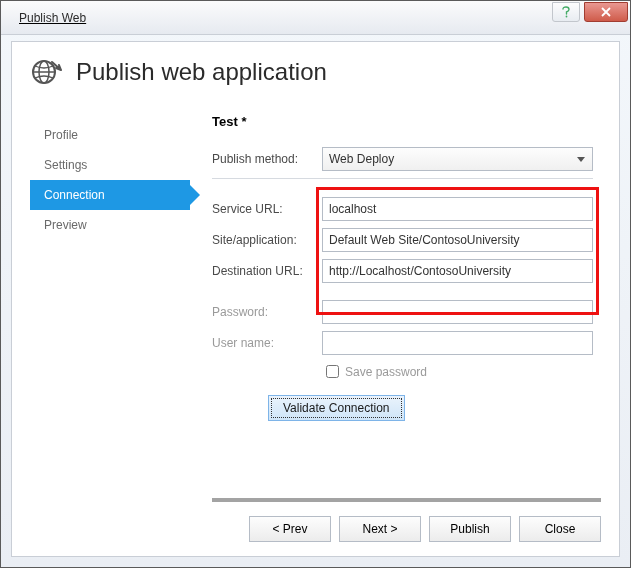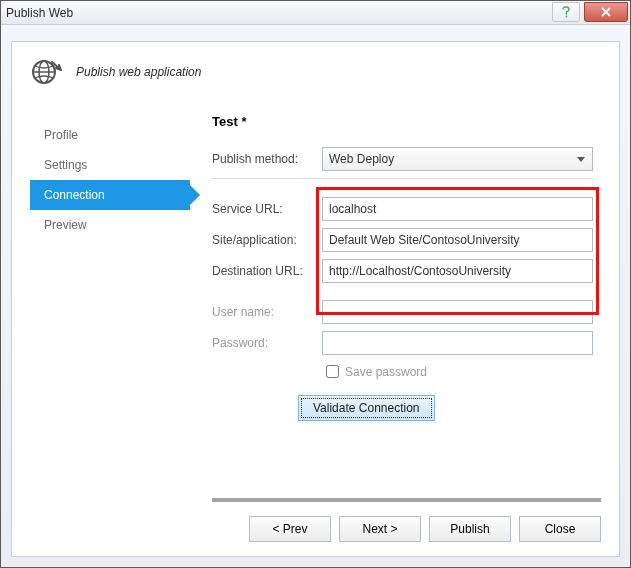--- a/index.html
+++ b/index.html
@@ -14,27 +14,28 @@
   }
   .window {
     width: 631px;
     height: 568px;
     border: 1px solid #5a5a5a;
     background: linear-gradient(to bottom, #f3f7fb 0%, #eaeef4 100%);
     box-shadow: 0 3px 12px rgba(0,0,0,.25);
     position: relative;
   }
   .titlebar {
-    height: 24px;
+    height: 34px;
     background: linear-gradient(to bottom, #fbfbfc 0%, #e6eaf0 100%);
     border-bottom: 1px solid #c9ced6;
     display: flex;
     align-items: center;
-    padding: 0 4px 0 5px;
+    padding: 0 4px 0 18px;
     position: relative;
+    text-decoration: underline;
   }
   .titlebar .title {
     color: #2b2b2b;
     font-size: 12px;
   }
   .titlebar .right {
     position: absolute;
     right: 2px;
     top: 1px;
     display: flex;
@@ -67,24 +68,23 @@
     border: 1px solid #c9ced6;
   }
   .header {
     display: flex;
     align-items: center;
     gap: 14px;
     padding: 14px 18px 12px 18px;
   }
   .header h1 {
     font-weight: 400;
-    font-size: 12px;
+    font-size: 24px;
     margin: 0;
     color: #2b2b2b;
-    font-style: italic;
   }
   .globe-icon svg { display:block; }
   .body {
     display: flex;
     padding: 0 18px 0 18px;
   }
   .sidebar {
     width: 160px;
     padding-top: 20px;
   }
@@ -170,21 +170,21 @@
     pointer-events:none;
   }
   .checkbox-row {
     display: flex;
     align-items: center;
     margin: 2px 0 14px 110px;
     color: #9a9a9a;
   }
   .checkbox-row input { margin-right: 6px; }
   .validate-btn {
-    margin-left: 86px;
+    margin-left: 56px;
     height: 26px;
     padding: 0 14px;
     border: 1px solid #7eb4e8;
     outline: 1px dotted #333;
     outline-offset: -4px;
     background: linear-gradient(to bottom,#eaf3fc,#cfe5f8);
     color: #1a1a1a;
     cursor: pointer;
     font-family: inherit;
     font-size: 12px;
@@ -289,26 +289,26 @@
           </div>
           <div class="row">
             <label>Destination URL:</label>
             <input class="wide" type="text" value="http://Localhost/ContosoUniversity" style="">
           </div>
         </div>
 
         <div style="height:10px"></div>
 
         <div class="row dim">
+          <label>Password:</label>
+          <input class="wide" type="password" value="" style="">
+        </div>
+        <div class="row dim">
           <label>User name:</label>
           <input class="wide" type="text" value="" style="">
-        </div>
-        <div class="row dim">
-          <label>Password:</label>
-          <input class="wide" type="password" value="" style="">
         </div>
         <div class="checkbox-row">
           <input type="checkbox" style="">
           <span>Save password</span>
         </div>
 
         <button class="validate-btn">Validate Connection</button>
       </div>
     </div>
 

